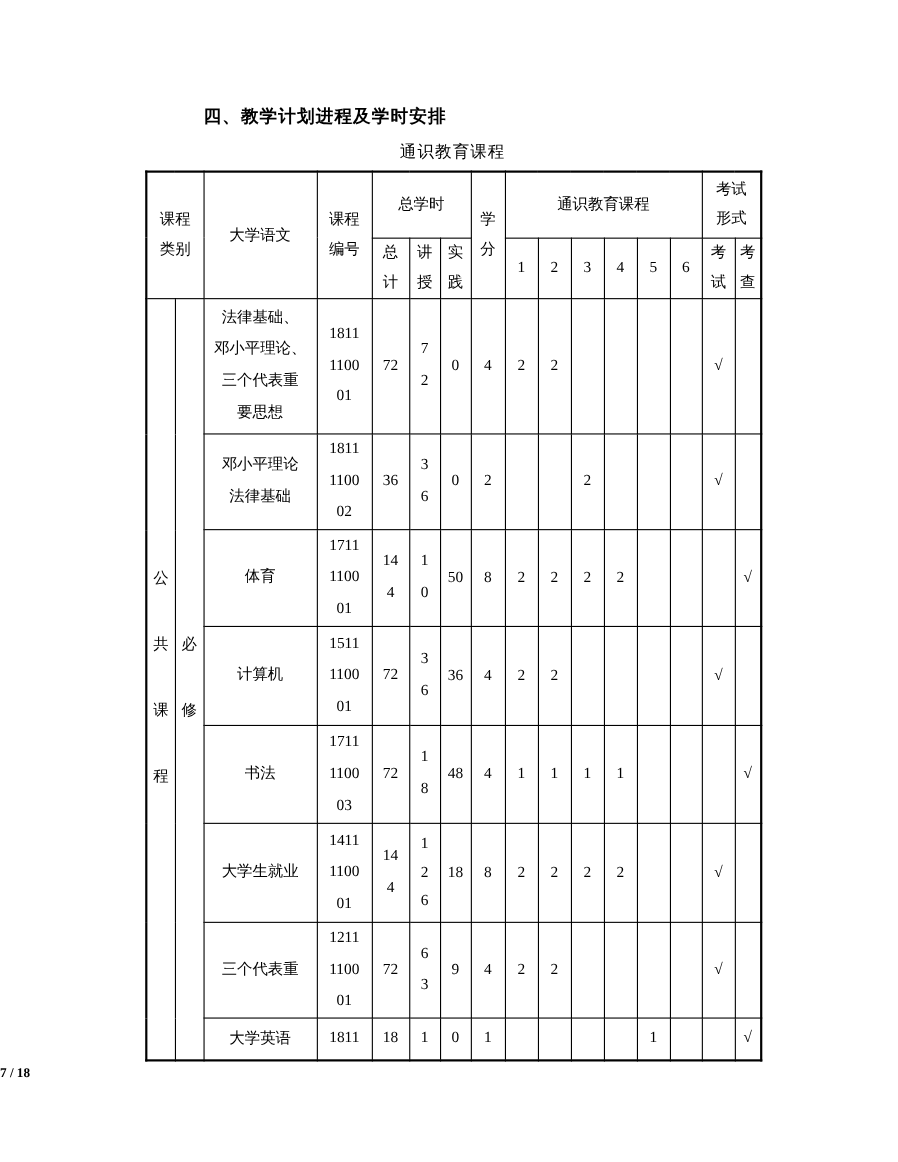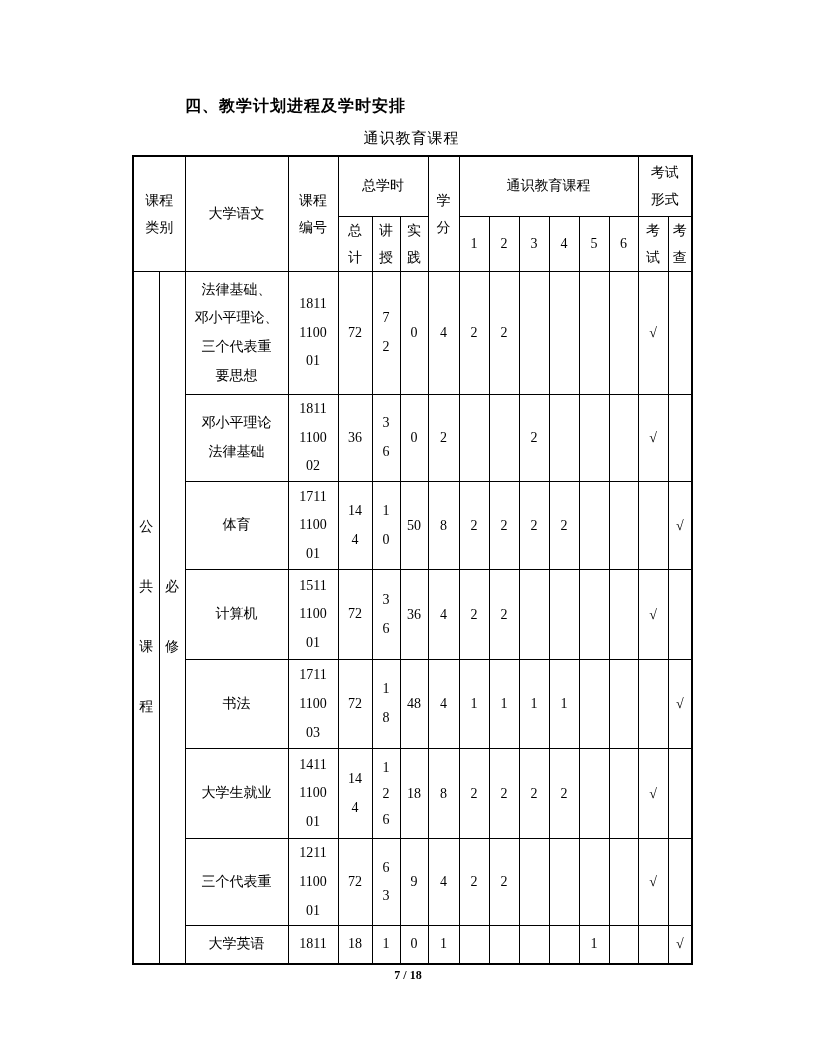--- a/index.html
+++ b/index.html
@@ -31,21 +31,21 @@
   }
   .pre{white-space:pre-line;line-height:2.05;}
   .hdr2{white-space:pre-line;line-height:1.95;}
   .bold{font-weight:bold;}
   .vert{
     white-space:pre-line;line-height:60px;
     font-weight:bold;font-size:15px;
   }
   .footer{
     position:absolute;left:0;top:968px;width:816px;
-    text-align:center;font-size:12px;font-weight:bold;
+    text-align:left;font-size:12px;font-weight:bold;
   }
 </style>
 </head>
 <body>
 
 <h1 class="page-title">四、教学计划进程及学时安排</h1>
 <div class="subtitle">通识教育课程</div>
 
 <table class="curriculum">
   <colgroup>

